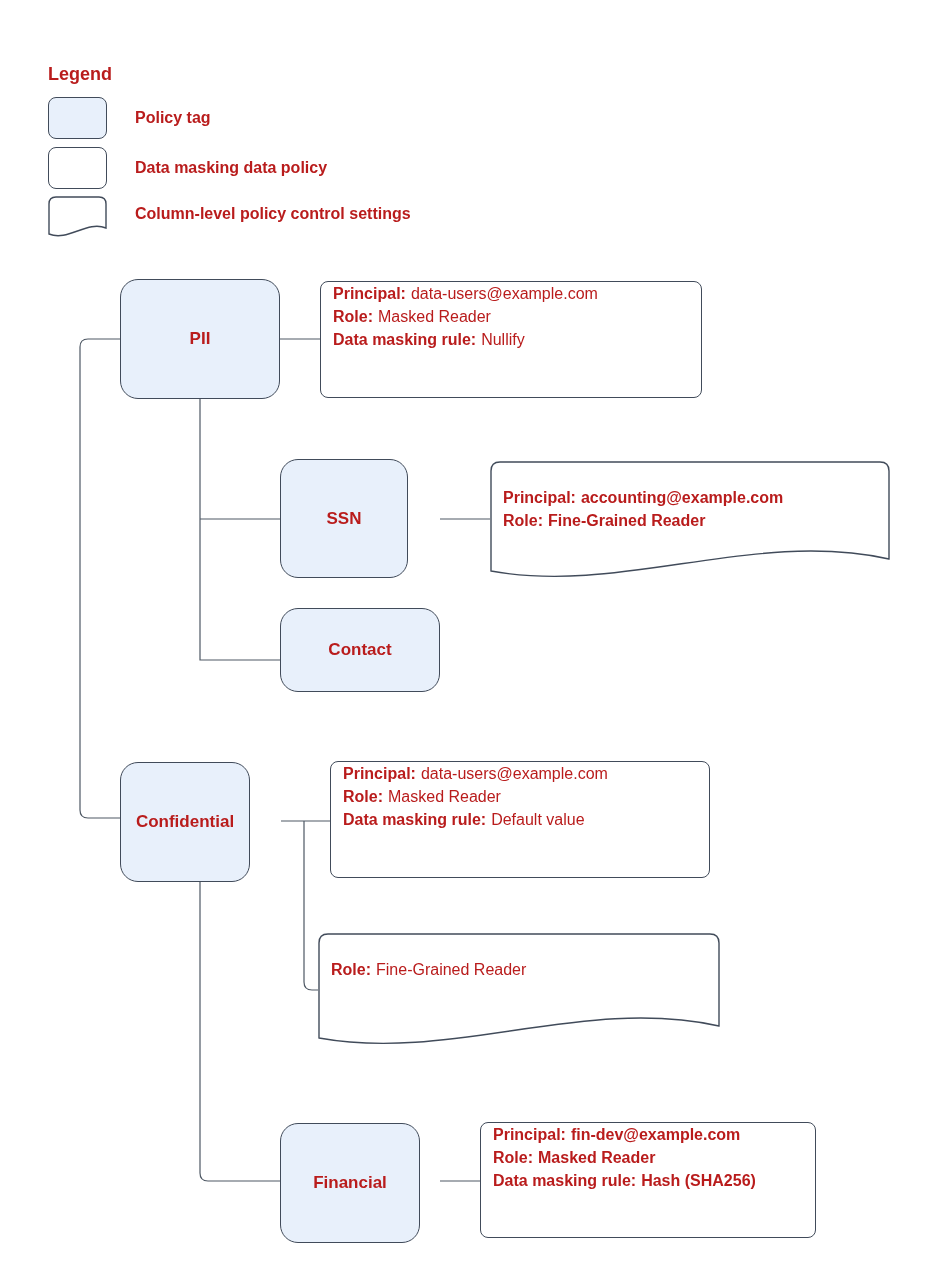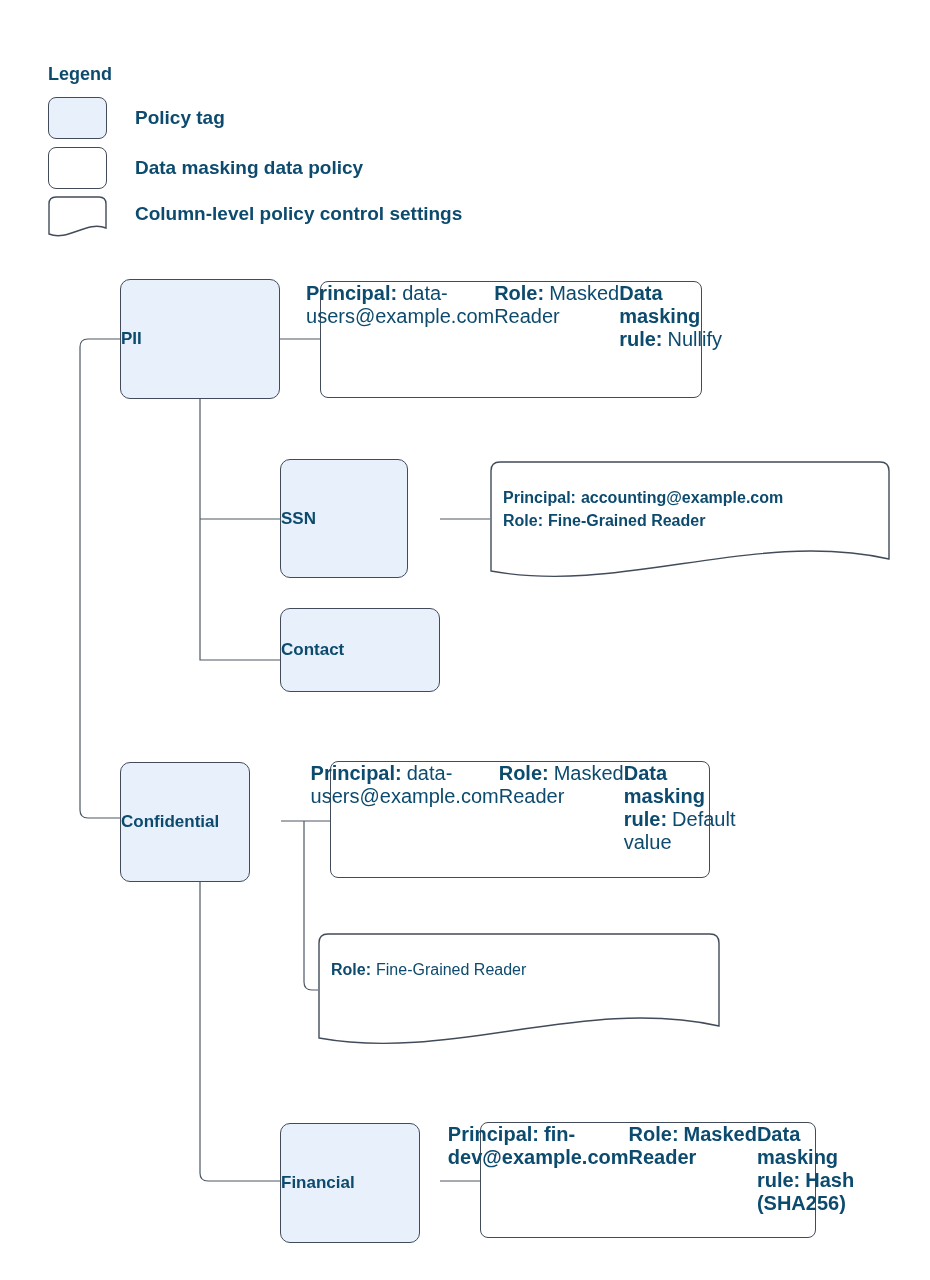--- a/index.html
+++ b/index.html
@@ -1,39 +1,39 @@
 <!DOCTYPE html>
 <html><head>
 <meta charset="utf-8">
 <style>
   html,body{margin:0;padding:0;background:#ffffff;}
   .canvas{
     position:relative;width:930px;height:1280px;background:#ffffff;overflow:hidden;
-    font-family:"Liberation Sans",sans-serif;color:#0c4a6e;
+    font-family:"Liberation Sans",sans-serif;color:#b91c1c;
   }
   .connectors{position:absolute;left:0;top:0;z-index:0;}
   .abs{position:absolute;box-sizing:border-box;}
   
   .legend-title{font-size:18px;font-weight:bold;line-height:22px;}
-  .legend-label{font-size:19px;font-weight:bold;line-height:22px;}
+  .legend-label{font-size:16px;font-weight:bold;line-height:22px;}
   .swatch{
     width:59px;height:42px;border:1.4px solid #414b5a;border-radius:8px;background:#ffffff;
   }
   .swatch.tag{background:#e8f0fb;}
   
   .node{
-    background:#e8f0fb;border:1.4px solid #414b5a;border-radius:10px;z-index:1;
-    display:flex;align-items:center;justify-content:flex-start;
+    background:#e8f0fb;border:1.4px solid #414b5a;border-radius:18px;z-index:1;
+    display:flex;align-items:center;justify-content:center;
     font-size:17px;font-weight:bold;
   }
   
   .pbox{
     background:#ffffff;border:1.4px solid #414b5a;border-radius:8px;z-index:1;
-    display:flex;justify-content:center;
-    padding-left:12px;padding-right:6px;font-size:20px;line-height:23px;
+    display:flex;flex-direction:column;justify-content:flex-start;
+    padding-left:12px;padding-right:6px;font-size:16px;line-height:23px;
   }
   .pline b{margin-right:5px;}
   
   .wavy{z-index:1;}
   .wavy svg{position:absolute;left:0;top:0;display:block;}
   .wtext{
     position:absolute;left:13px;top:25px;right:8px;
     font-size:16px;line-height:23px;
   }
 </style>

